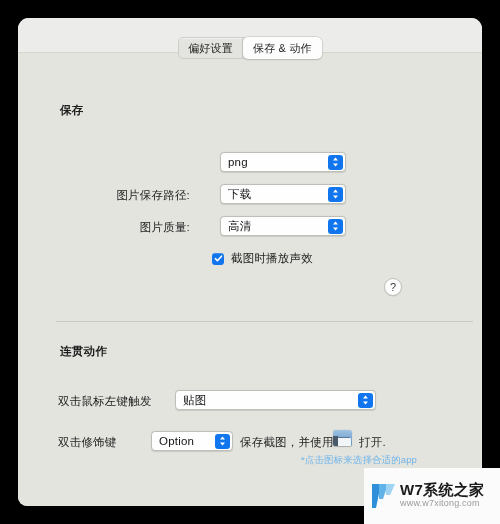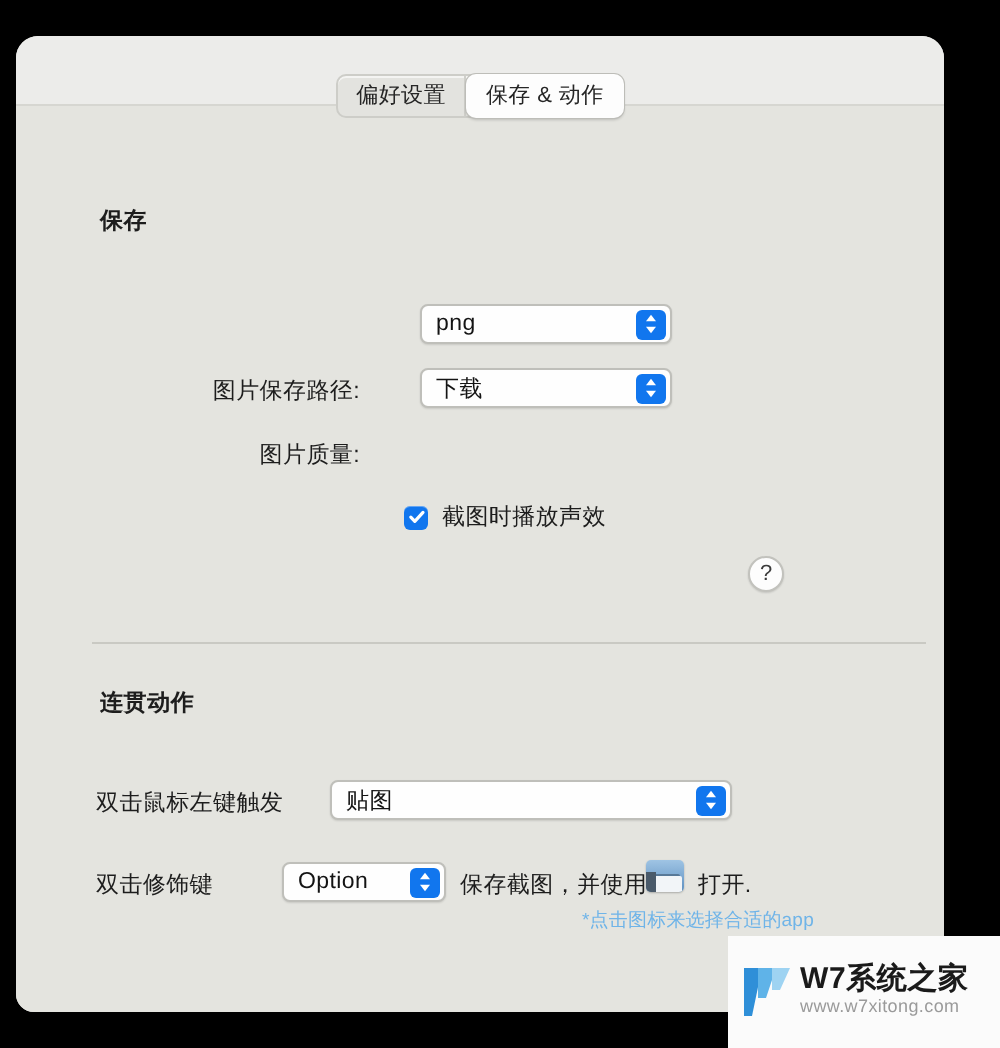--- a/index.html
+++ b/index.html
@@ -9,21 +9,21 @@
     overflow: hidden;
   }
   body {
     font-family: "Liberation Sans", "DejaVu Sans", sans-serif;
     -webkit-font-smoothing: antialiased;
   }
 
   
   #window {
     position: absolute;
-    left: 8px; top: 18px;
+    left: 18px; top: 18px;
     width: 464px; height: 488px;
     background: #e4e4df;
     border-radius: 11px 11px 9px 9px;
     overflow: hidden;
     box-shadow: 0 2px 7px rgba(0,0,0,0.55);
   }
   #titlebar {
     position: absolute;
     left: 0; top: 0; right: 0;
     height: 34px;
@@ -276,20 +276,29 @@
       <span class="val">下载</span>
       <span class="stepper">
         <svg width="9" height="12" viewBox="0 0 9 12">
           <path d="M4.5 1.4 L7 4.6 L2 4.6 Z" fill="#ffffff"></path>
           <path d="M4.5 10.6 L2 7.4 L7 7.4 Z" fill="#ffffff"></path>
         </svg>
       </span>
     </div>
 
     <div class="row-label" style="right:292px; top:167px;">图片质量:</div>
+    <div class="popup" style="left:202px; top:163px; width:124px;">
+      <span class="val">高清</span>
+      <span class="stepper">
+        <svg width="9" height="12" viewBox="0 0 9 12">
+          <path d="M4.5 1.4 L7 4.6 L2 4.6 Z" fill="#ffffff"></path>
+          <path d="M4.5 10.6 L2 7.4 L7 7.4 Z" fill="#ffffff"></path>
+        </svg>
+      </span>
+    </div>
 
     <div class="checkrow" style="left:194px; top:198px;">
       <span class="cbox">
         <svg width="9" height="9" viewBox="0 0 9 9">
           <path d="M1.4 4.6 L3.4 6.7 L7.5 2.2" stroke="#ffffff" stroke-width="1.6" fill="none" stroke-linecap="round" stroke-linejoin="round"></path>
         </svg>
       </span>
       <span class="cblabel">截图时播放声效</span>
     </div>
 

